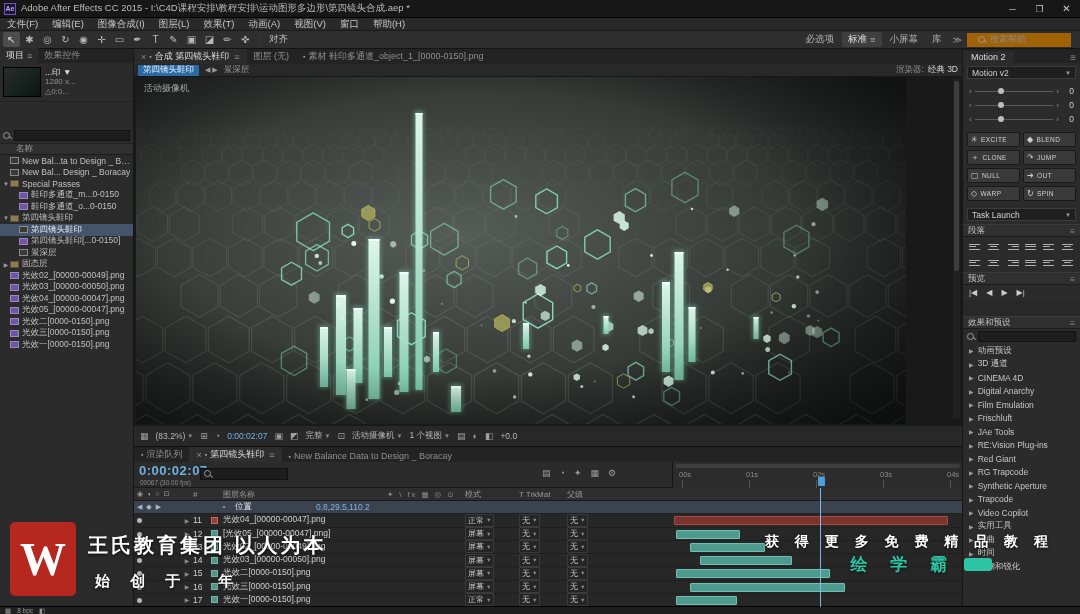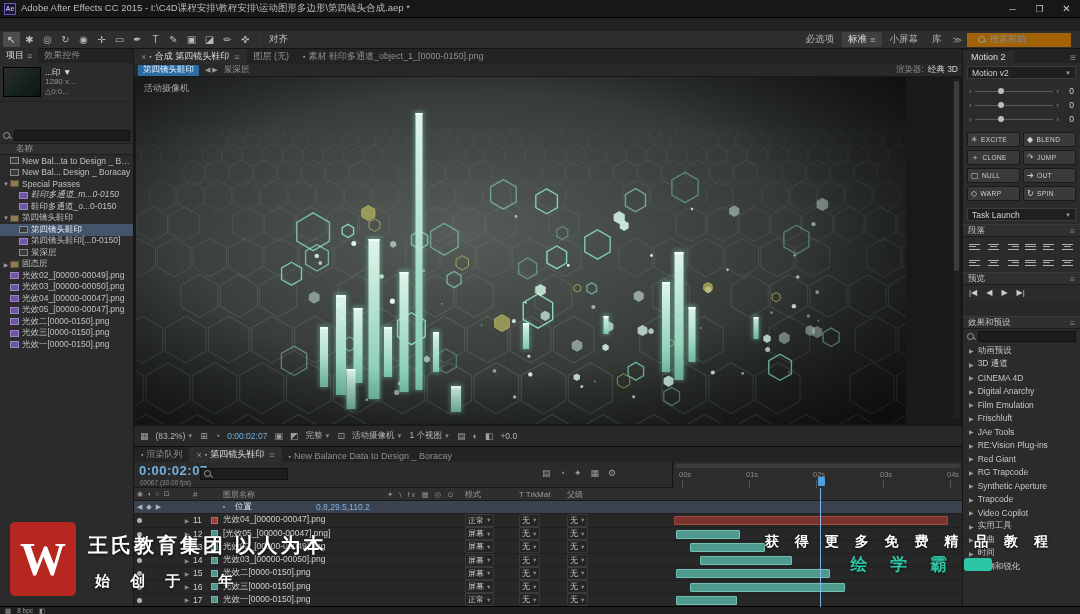--- a/index.html
+++ b/index.html
@@ -165,20 +165,31 @@
 <div id="app">
 
   <div id="titlebar">
     <span id="app-icon">Ae</span>
     <span id="title-text">Adobe After Effects CC 2015 - I:\C4D课程安排\教程安排\运动图形多边形\第四镜头合成.aep *</span>
     <span class="winbtn">─</span>
     <span class="winbtn">❐</span>
     <span class="winbtn">✕</span>
   </div>
 
+  <div id="menubar">
+      <span class="menu-item">文件(F)</span>
+      <span class="menu-item">编辑(E)</span>
+      <span class="menu-item">图像合成(I)</span>
+      <span class="menu-item">图层(L)</span>
+      <span class="menu-item">效果(T)</span>
+      <span class="menu-item">动画(A)</span>
+      <span class="menu-item">视图(V)</span>
+      <span class="menu-item">窗口</span>
+      <span class="menu-item">帮助(H)</span>
+    </div>
 
   <div id="toolbar">
     <span id="tools" style="display:flex;gap:1px;">
         <span class="tool active">↖</span>
         <span class="tool">✱</span>
         <span class="tool">◎</span>
         <span class="tool">↻</span>
         <span class="tool">◉</span>
         <span class="tool">✛</span>
         <span class="tool">▭</span>
@@ -252,21 +263,21 @@
           <span style="overflow: hidden; text-overflow: ellipsis;">New Bal... Design _ Boracay</span>
         </div>
         <div class="proj-item" style="padding-left: 2px;">
           <span class="exp">▼</span>
           <span class="pic pic-folder"></span>
           <span style="overflow: hidden; text-overflow: ellipsis;">Special Passes</span>
         </div>
         <div class="proj-item" style="padding-left: 11px;">
           <span class="exp"></span>
           <span class="pic pic-footage"></span>
-          <span style="overflow: hidden; text-overflow: ellipsis; font-style: italic;">鞋印多通道_m...0-0150</span>
+          <span style="overflow: hidden; text-overflow: ellipsis;">鞋印多通道_m...0-0150</span>
         </div>
         <div class="proj-item" style="padding-left: 11px;">
           <span class="exp"></span>
           <span class="pic pic-footage"></span>
           <span style="overflow: hidden; text-overflow: ellipsis;">鞋印多通道_o...0-0150</span>
         </div>
         <div class="proj-item" style="padding-left: 2px;">
           <span class="exp">▼</span>
           <span class="pic pic-folder"></span>
           <span style="overflow: hidden; text-overflow: ellipsis;">第四镜头鞋印</span>

